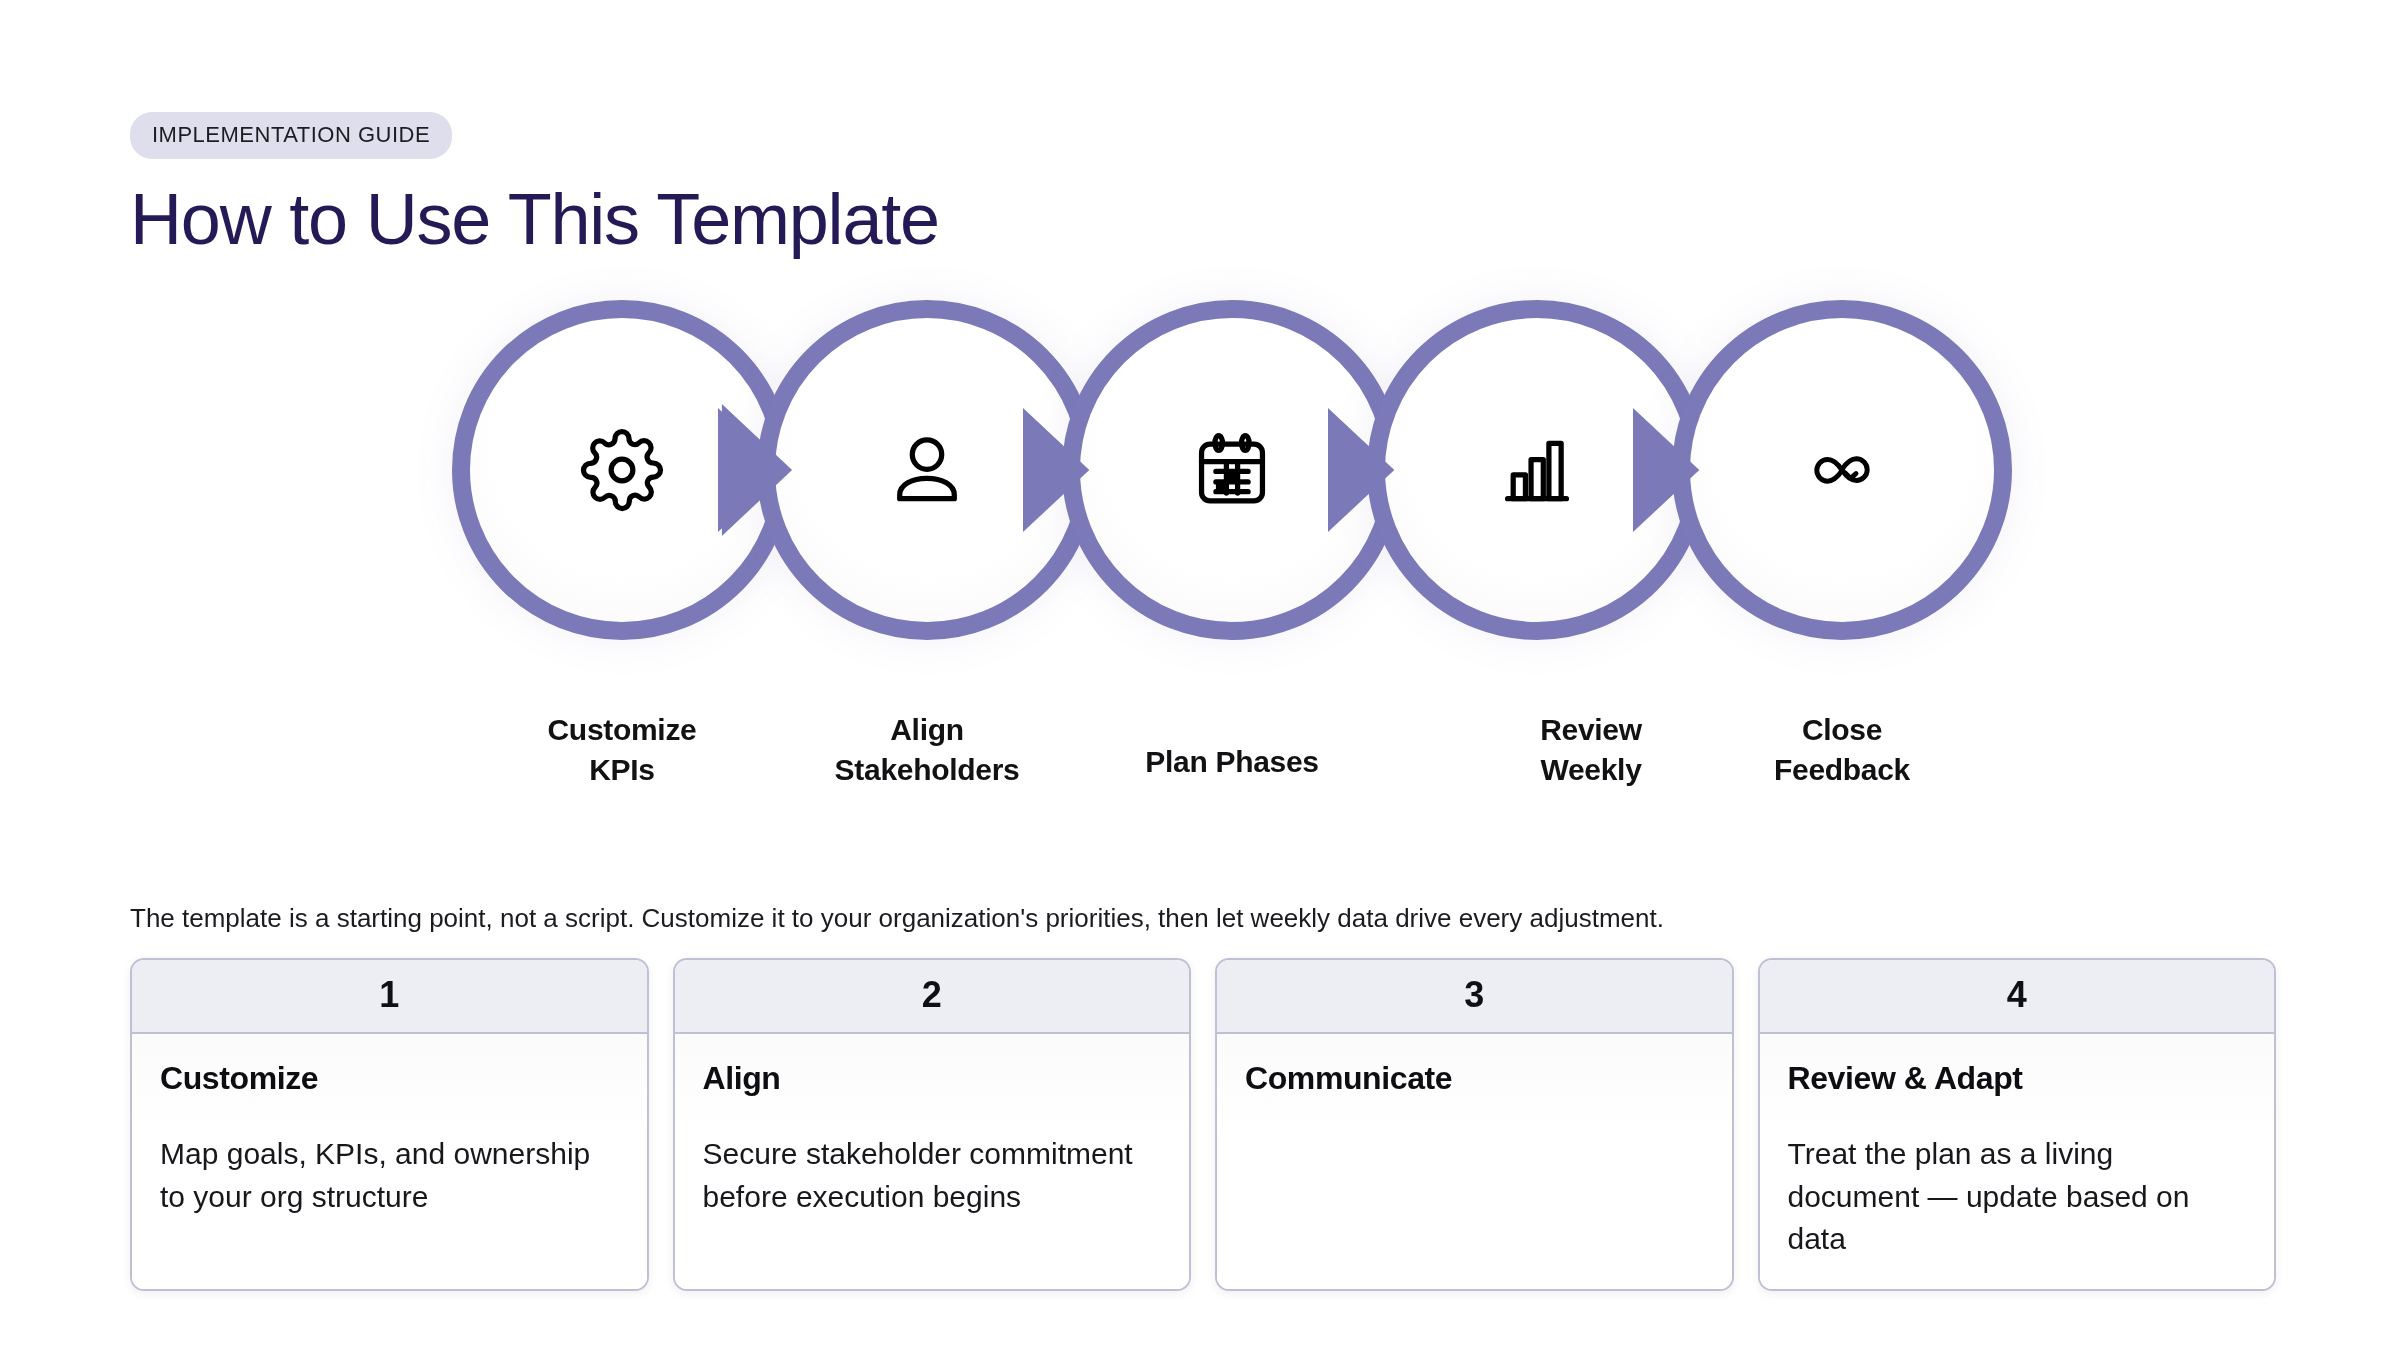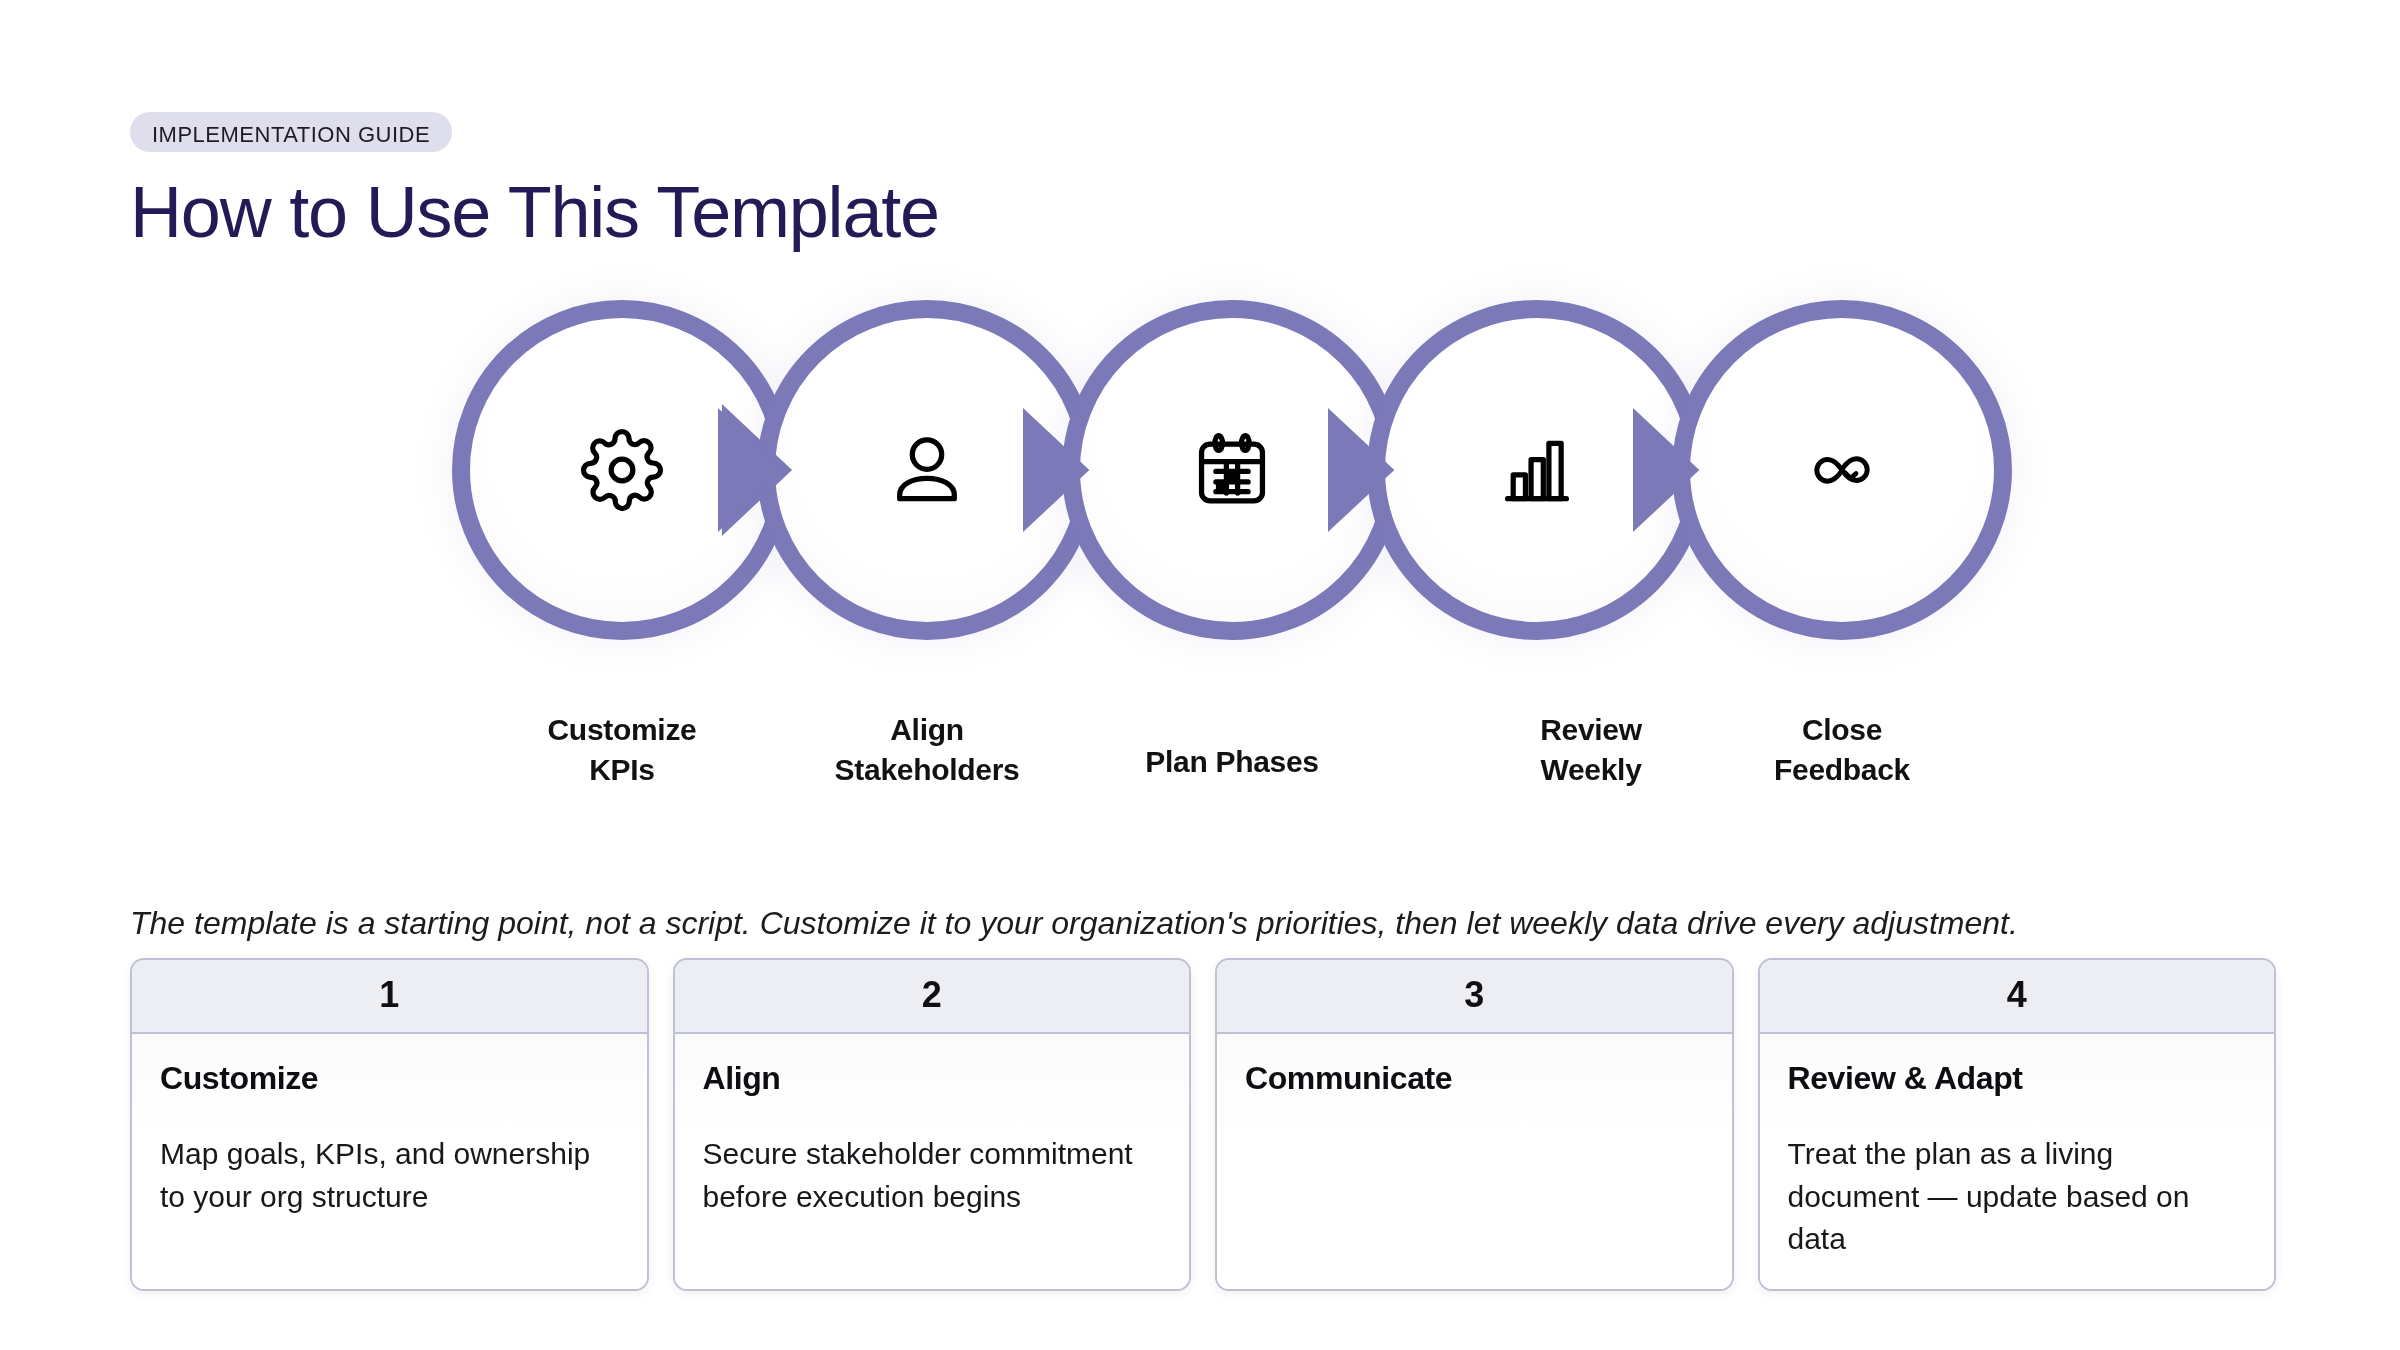--- a/index.html
+++ b/index.html
@@ -26,21 +26,21 @@
     top: 112px;
   }
 
   .eyebrow-badge {
     display: inline-block;
     background: #dedeec;
     color: #1c1c22;
     font-size: 22px;
     font-weight: 400;
     letter-spacing: 0.5px;
-    padding: 10px 22px 4px 22px;
+    padding: 10px 22px 11px 22px;
     border-radius: 22px;
   }
 
   .page-title {
     margin-top: 24px;
     font-size: 72px;
     line-height: 1.0;
     font-weight: 400;
     color: #261a56;
     letter-spacing: -1.2px;
@@ -126,24 +126,23 @@
   }
 
   .step-label.single { top: 32px; }
 
   
   .lead {
     position: absolute;
     left: 130px;
     top: 900px;
     width: 2140px;
-    font-size: 32px;
+    font-size: 26px;
     line-height: 1.45;
     color: #1b1b20;
-    font-style: italic;
   }
 
   
   .cards {
     position: absolute;
     left: 130px;
     top: 958px;
     width: 2146px;
     display: flex;
     gap: 24px;

